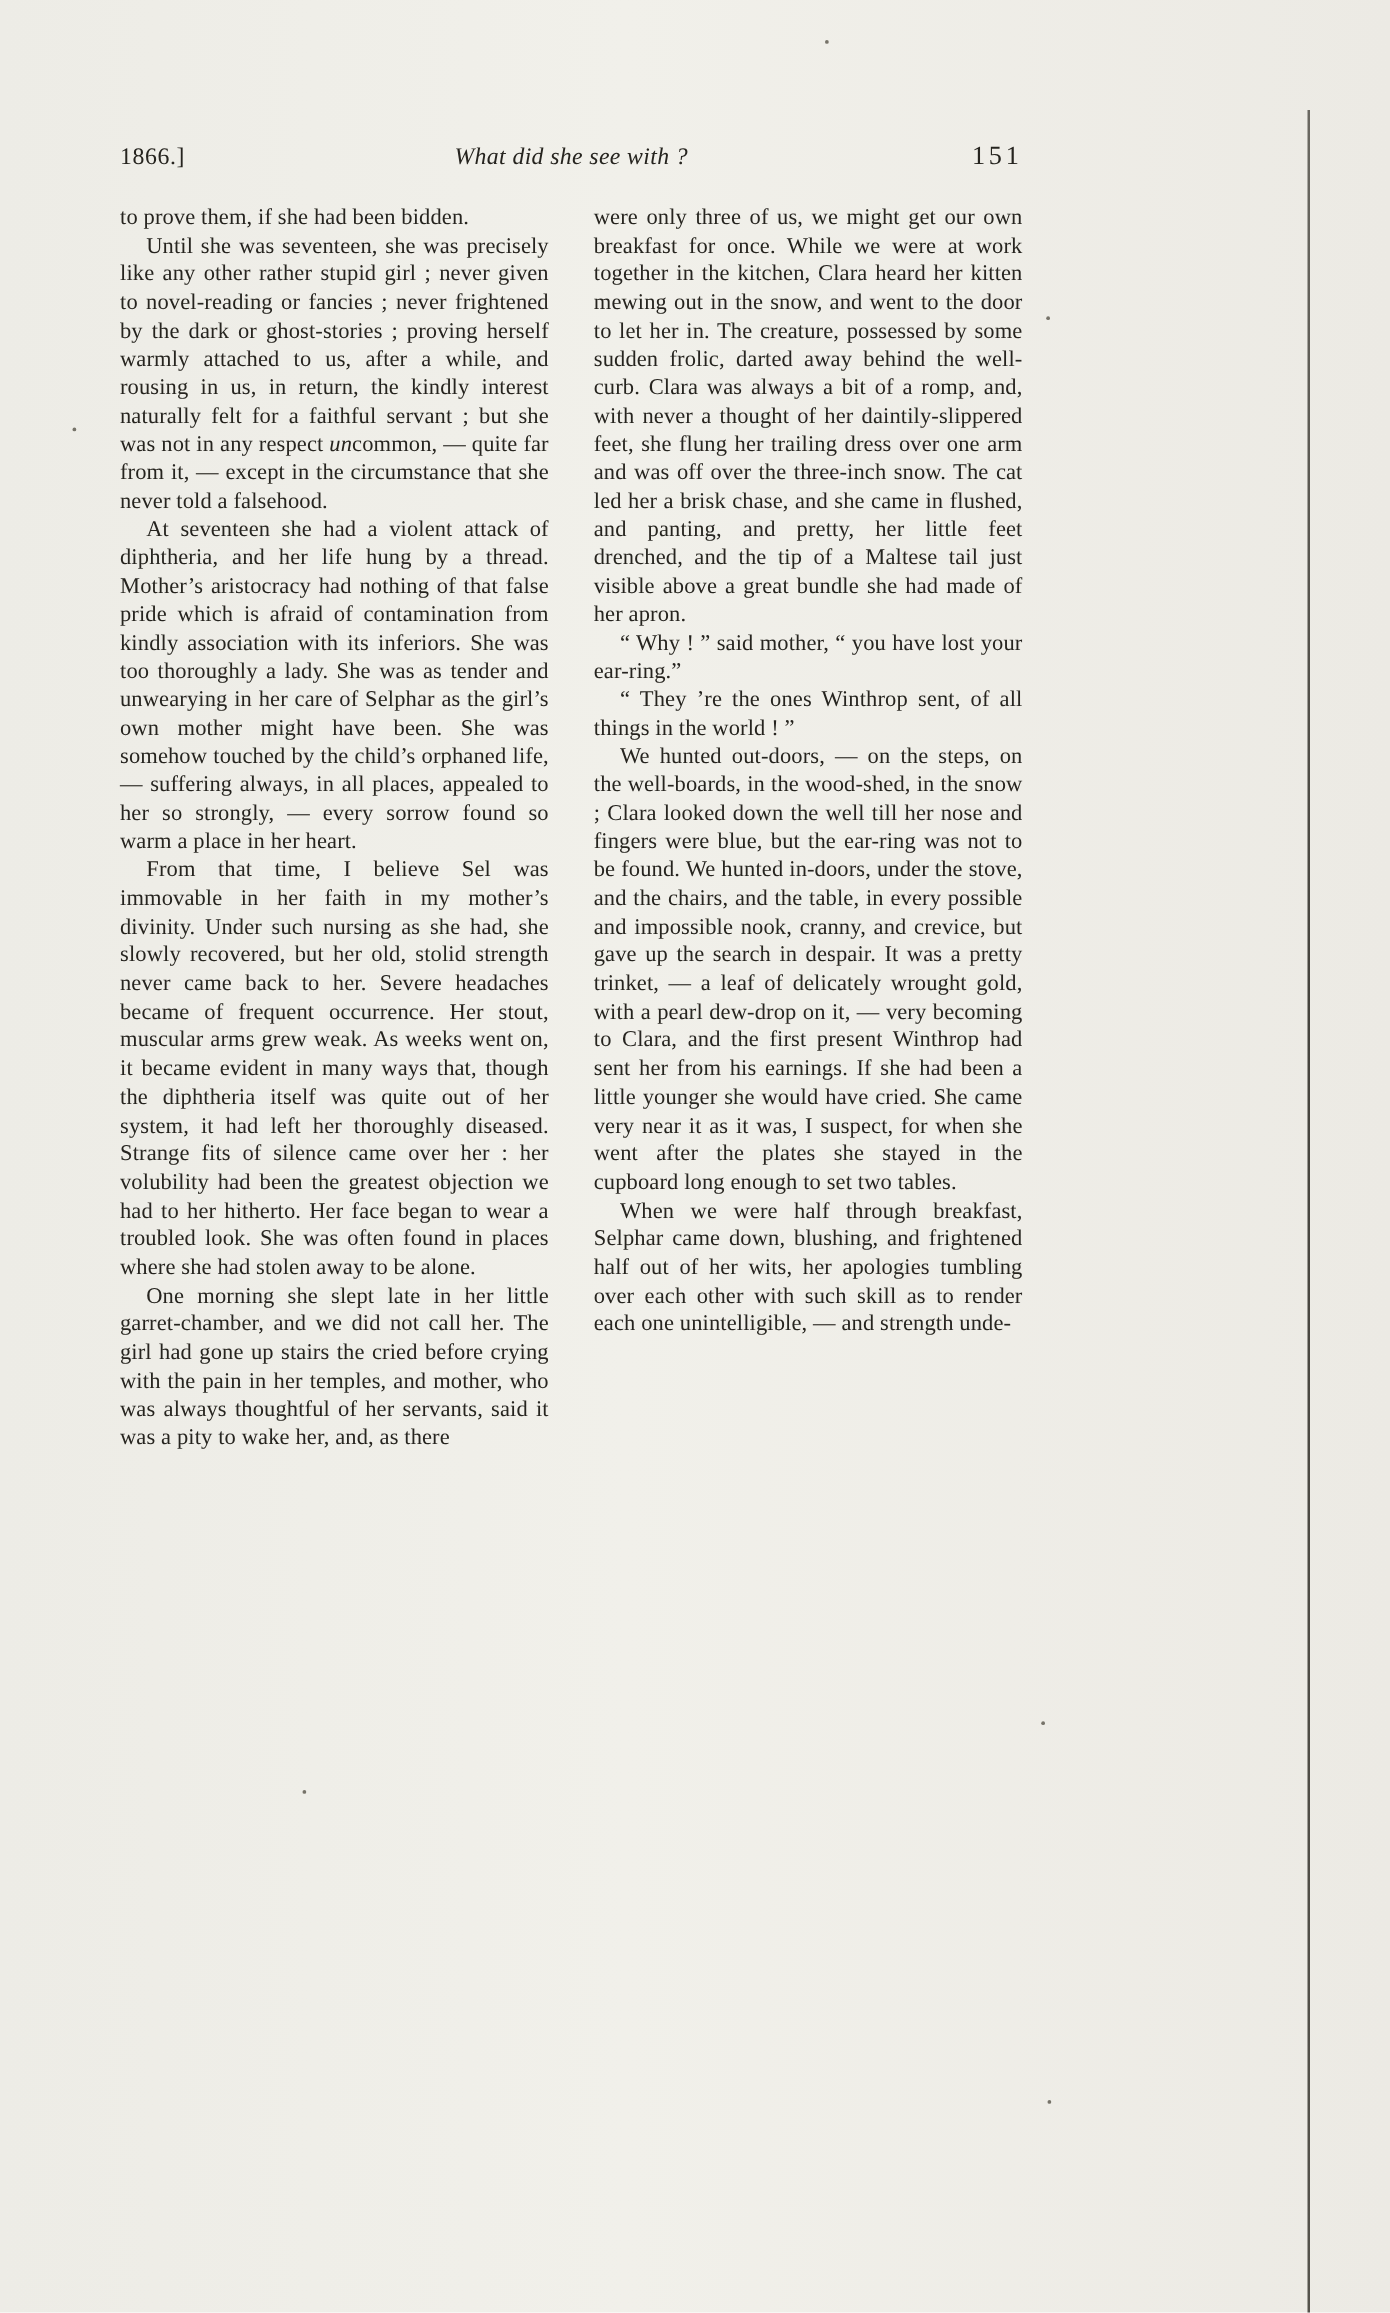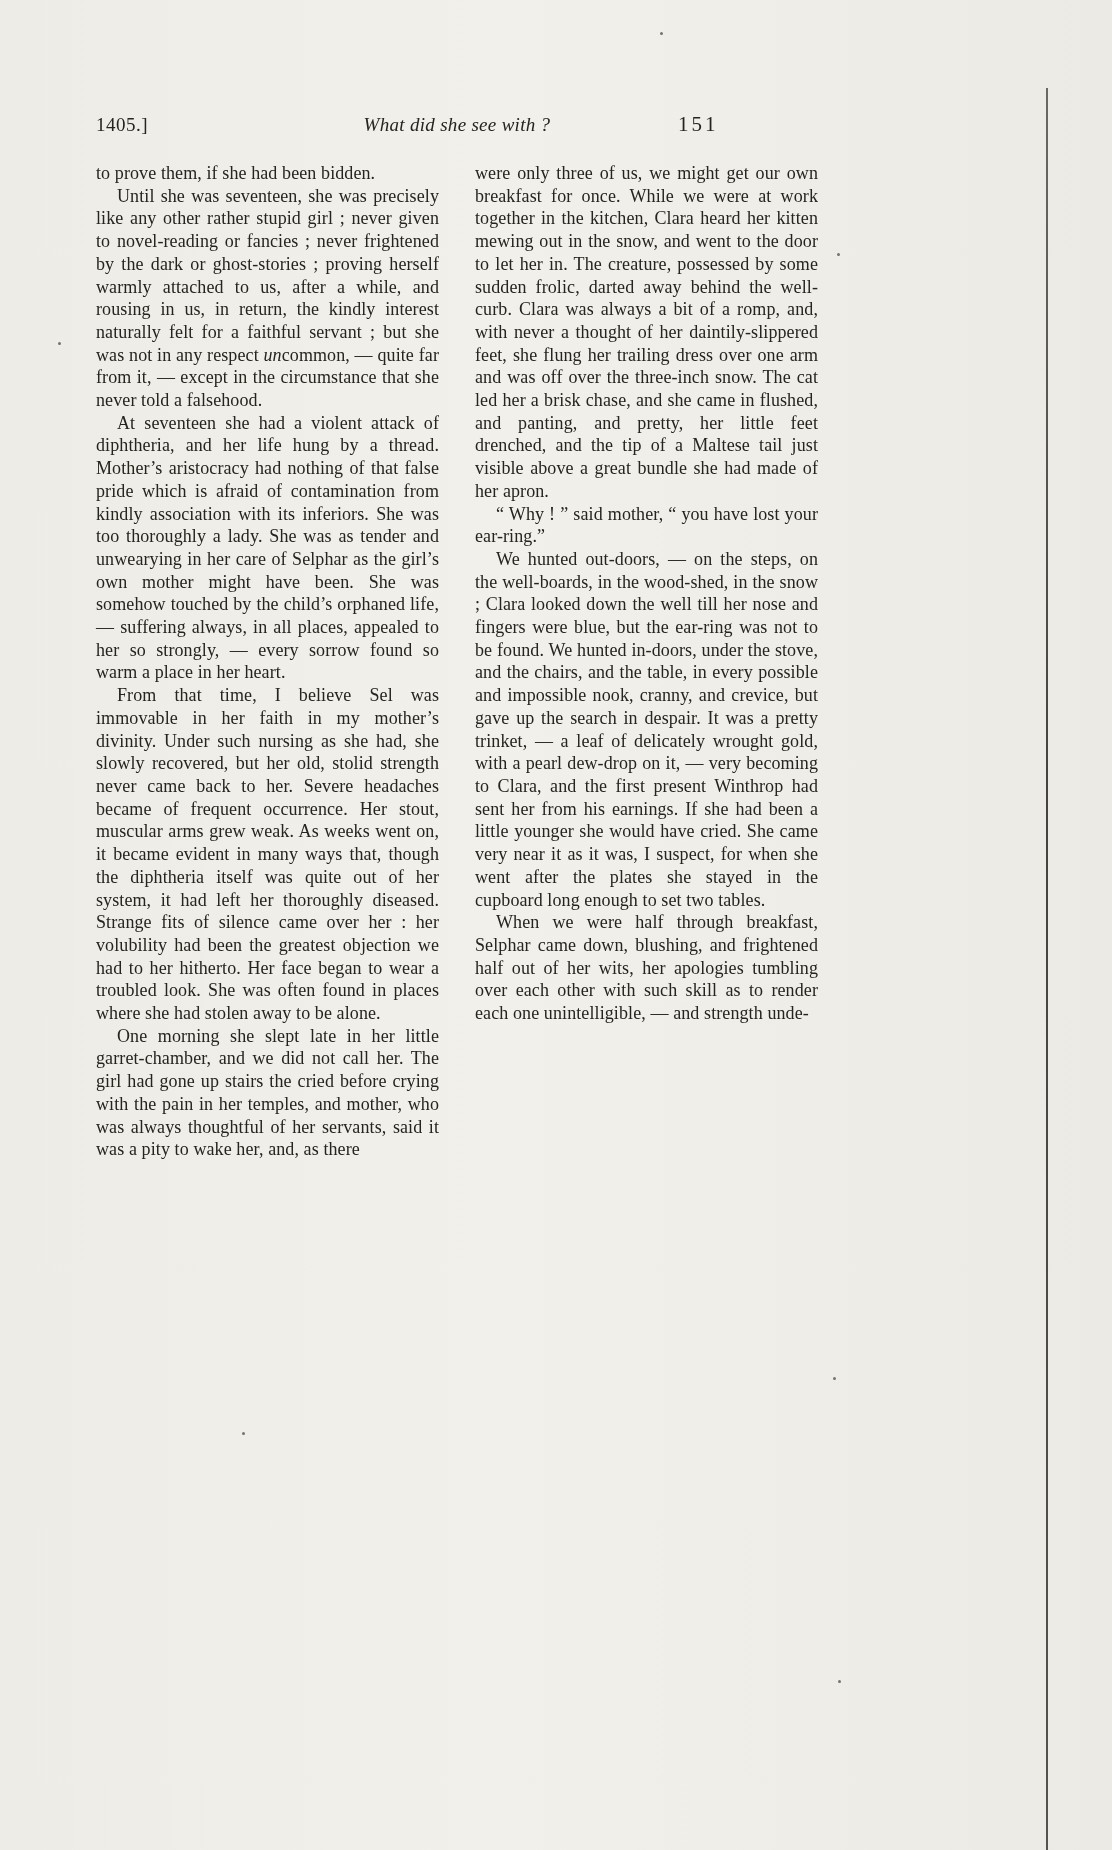--- a/index.html
+++ b/index.html
@@ -39,20 +39,21 @@
   .header .title {
     flex: 1;
     text-align: center;
     font-style: italic;
     font-size: 19px;
     letter-spacing: 0.3px;
   }
 
   .header .pageno {
     width: 140px;
+    text-align: right;
     font-size: 21px;
     letter-spacing: 3px;
   }
 
   .columns {
     display: flex;
     gap: 36px;
   }
 
   .col {
@@ -82,35 +83,36 @@
     height: 3px;
     border-radius: 50%;
     background: #767369;
   }
 </style>
 </head>
 <body>
 
 <div class="content">
   <div class="header">
-    <span class="year">1405.]</span>
+    <span class="year">1866.]</span>
     <span class="title">What did she see with ?</span>
     <span class="pageno">151</span>
   </div>
   <div class="columns">
     <div class="col">
         <p class="para">to prove them, if she had been bidden.</p>
         <p class="para indent">Until she was seventeen, she was precisely like any other rather stupid girl ; never given to novel-reading or fancies ; never frightened by the dark or ghost-stories ; proving herself warmly attached to us, after a while, and rousing in us, in return, the kindly interest naturally felt for a faithful servant ; but she was not in any respect <em>un</em>common, — quite far from it, — except in the circumstance that she never told a falsehood.</p>
         <p class="para indent">At seventeen she had a violent attack of diphtheria, and her life hung by a thread.  Mother’s aristocracy had nothing of that false pride which is afraid of contamination from kindly association with its inferiors.  She was too thoroughly a lady.  She was as tender and unwearying in her care of Selphar as the girl’s own mother might have been.  She was somehow touched by the child’s orphaned life, — suffering always, in all places, appealed to her so strongly, — every sorrow found so warm a place in her heart.</p>
         <p class="para indent">From that time, I believe Sel was immovable in her faith in my mother’s divinity.  Under such nursing as she had, she slowly recovered, but her old, stolid strength never came back to her.  Severe headaches became of frequent occurrence.  Her stout, muscular arms grew weak.  As weeks went on, it became evident in many ways that, though the diphtheria itself was quite out of her system, it had left her thoroughly diseased.  Strange fits of silence came over her : her volubility had been the greatest objection we had to her hitherto.  Her face began to wear a troubled look.  She was often found in places where she had stolen away to be alone.</p>
         <p class="para indent">One morning she slept late in her little garret-chamber, and we did not call her.  The girl had gone up stairs the cried before crying with the pain in her temples, and mother, who was always thoughtful of her servants, said it was a pity to wake her, and, as there</p>
       </div>
     <div class="col">
         <p class="para">were only three of us, we might get our own breakfast for once.  While we were at work together in the kitchen, Clara heard her kitten mewing out in the snow, and went to the door to let her in.  The creature, possessed by some sudden frolic, darted away behind the well-curb.  Clara was always a bit of a romp, and, with never a thought of her daintily-slippered feet, she flung her trailing dress over one arm and was off over the three-inch snow.  The cat led her a brisk chase, and she came in flushed, and panting, and pretty, her little feet drenched, and the tip of a Maltese tail just visible above a great bundle she had made of her apron.</p>
         <p class="para indent">“ Why ! ” said mother, “ you have lost your ear-ring.”</p>
+        <p class="para indent">“ They ’re the ones Winthrop sent, of all things in the world ! ”</p>
         <p class="para indent">We hunted out-doors, — on the steps, on the well-boards, in the wood-shed, in the snow ; Clara looked down the well till her nose and fingers were blue, but the ear-ring was not to be found.  We hunted in-doors, under the stove, and the chairs, and the table, in every possible and impossible nook, cranny, and crevice, but gave up the search in despair.  It was a pretty trinket, — a leaf of delicately wrought gold, with a pearl dew-drop on it, — very becoming to Clara, and the first present Winthrop had sent her from his earnings.  If she had been a little younger she would have cried.  She came very near it as it was, I suspect, for when she went after the plates she stayed in the cupboard long enough to set two tables.</p>
         <p class="para indent">When we were half through breakfast, Selphar came down, blushing, and frightened half out of her wits, her apologies tumbling over each other with such skill as to render each one unintelligible, — and strength unde-</p>
       </div>
   </div>
 </div>
 
 <div class="edge-line"></div>
 <div class="speck" style="left:660px; top:32px;"></div>
 <div class="speck" style="left:837px; top:253px;"></div>
 <div class="speck" style="left:58px; top:342px;"></div>

